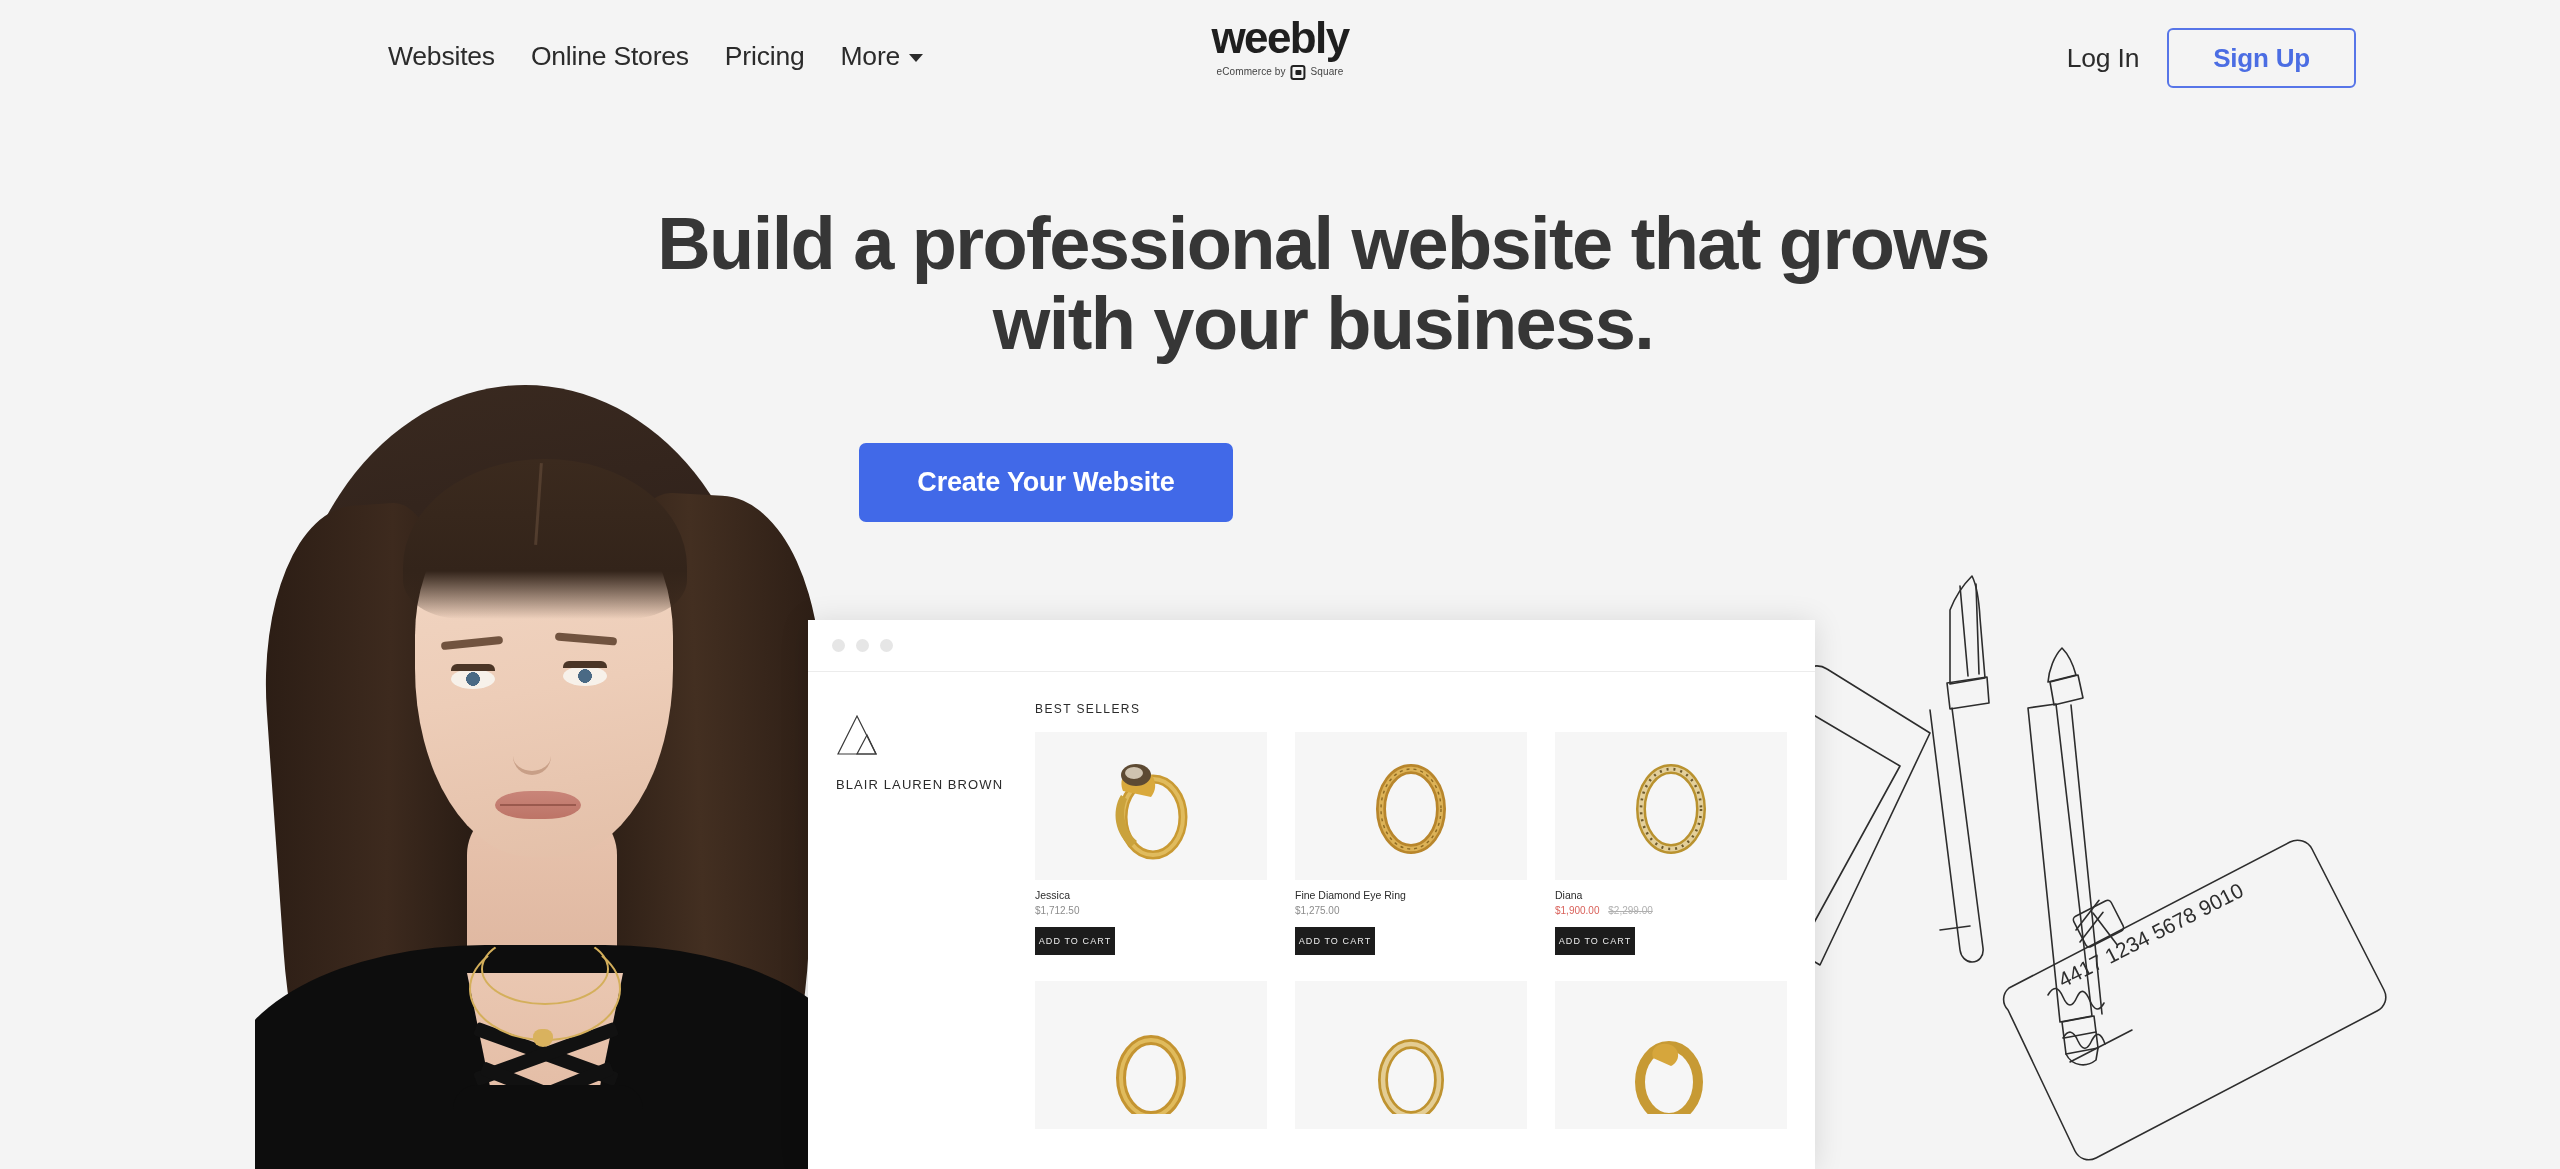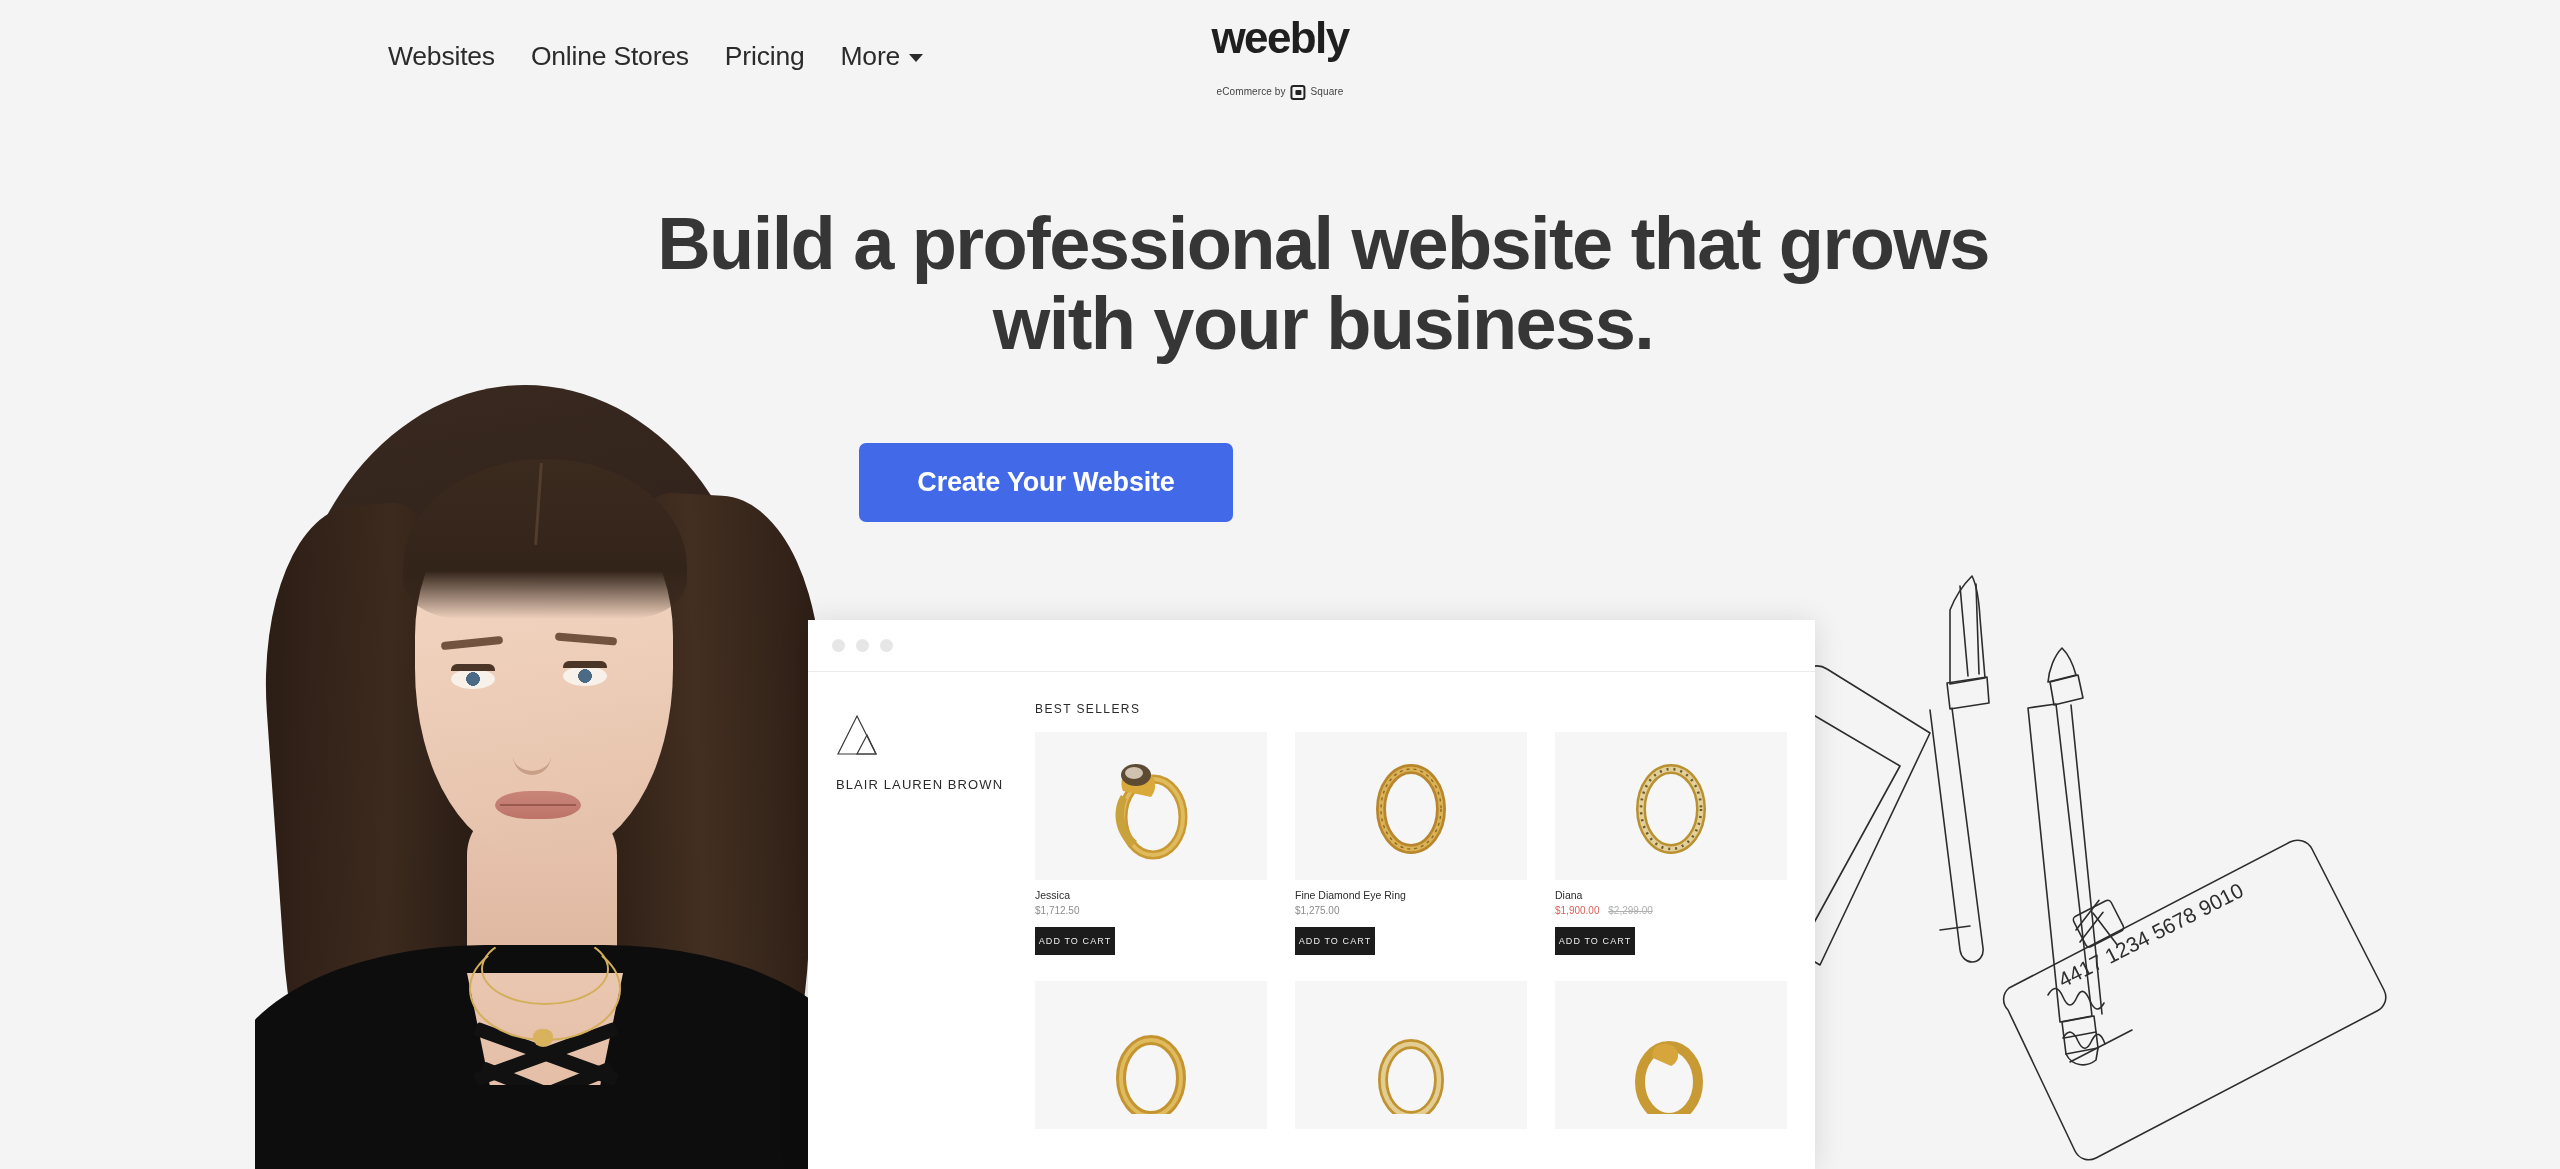--- a/index.html
+++ b/index.html
@@ -29,21 +29,21 @@
   }
   .nav-more { display: flex; align-items: center; gap: 9px; cursor: pointer; }
   .caret {
     width: 0; height: 0; border-left: 7px solid transparent;
     border-right: 7px solid transparent; border-top: 8px solid #2b2b2b;
     margin-top: 4px;
   }
 
   .logo-wrap {
     position: absolute; left: 50%; top: 16px; transform: translateX(-50%);
-    display: flex; flex-direction: column; align-items: center; cursor: pointer; gap: 20px;
+    display: flex; flex-direction: column; align-items: center; cursor: pointer;
   }
   .logo-word {
     font-size: 44px; font-weight: 700; color: #1f1f1f;
     letter-spacing: -1.6px; line-height: 44px;
   }
   .logo-sub {
     display: flex; align-items: center; gap: 5px;
     font-size: 10px; color: #444; margin-top: 4px; letter-spacing: 0.1px;
   }
   .sq-mark {
@@ -246,20 +246,24 @@
 
     <div class="logo-wrap">
       <div class="logo-word">weebly</div>
       <div class="logo-sub">
         <span>eCommerce by</span>
         <span class="sq-mark"></span>
         <span>Square</span>
       </div>
     </div>
 
+    <div class="auth-wrap">
+      <span class="login-link">Log In</span>
+      <button class="signup-btn">Sign Up</button>
+    </div>
   </div>
 
   <h1 class="hero-title">
     <span>Build a professional website that grows</span><br>
     <span>with your business.</span>
   </h1>
 
   <div class="cta-wrap">
     <button class="cta-btn">Create Your Website</button>
   </div>

